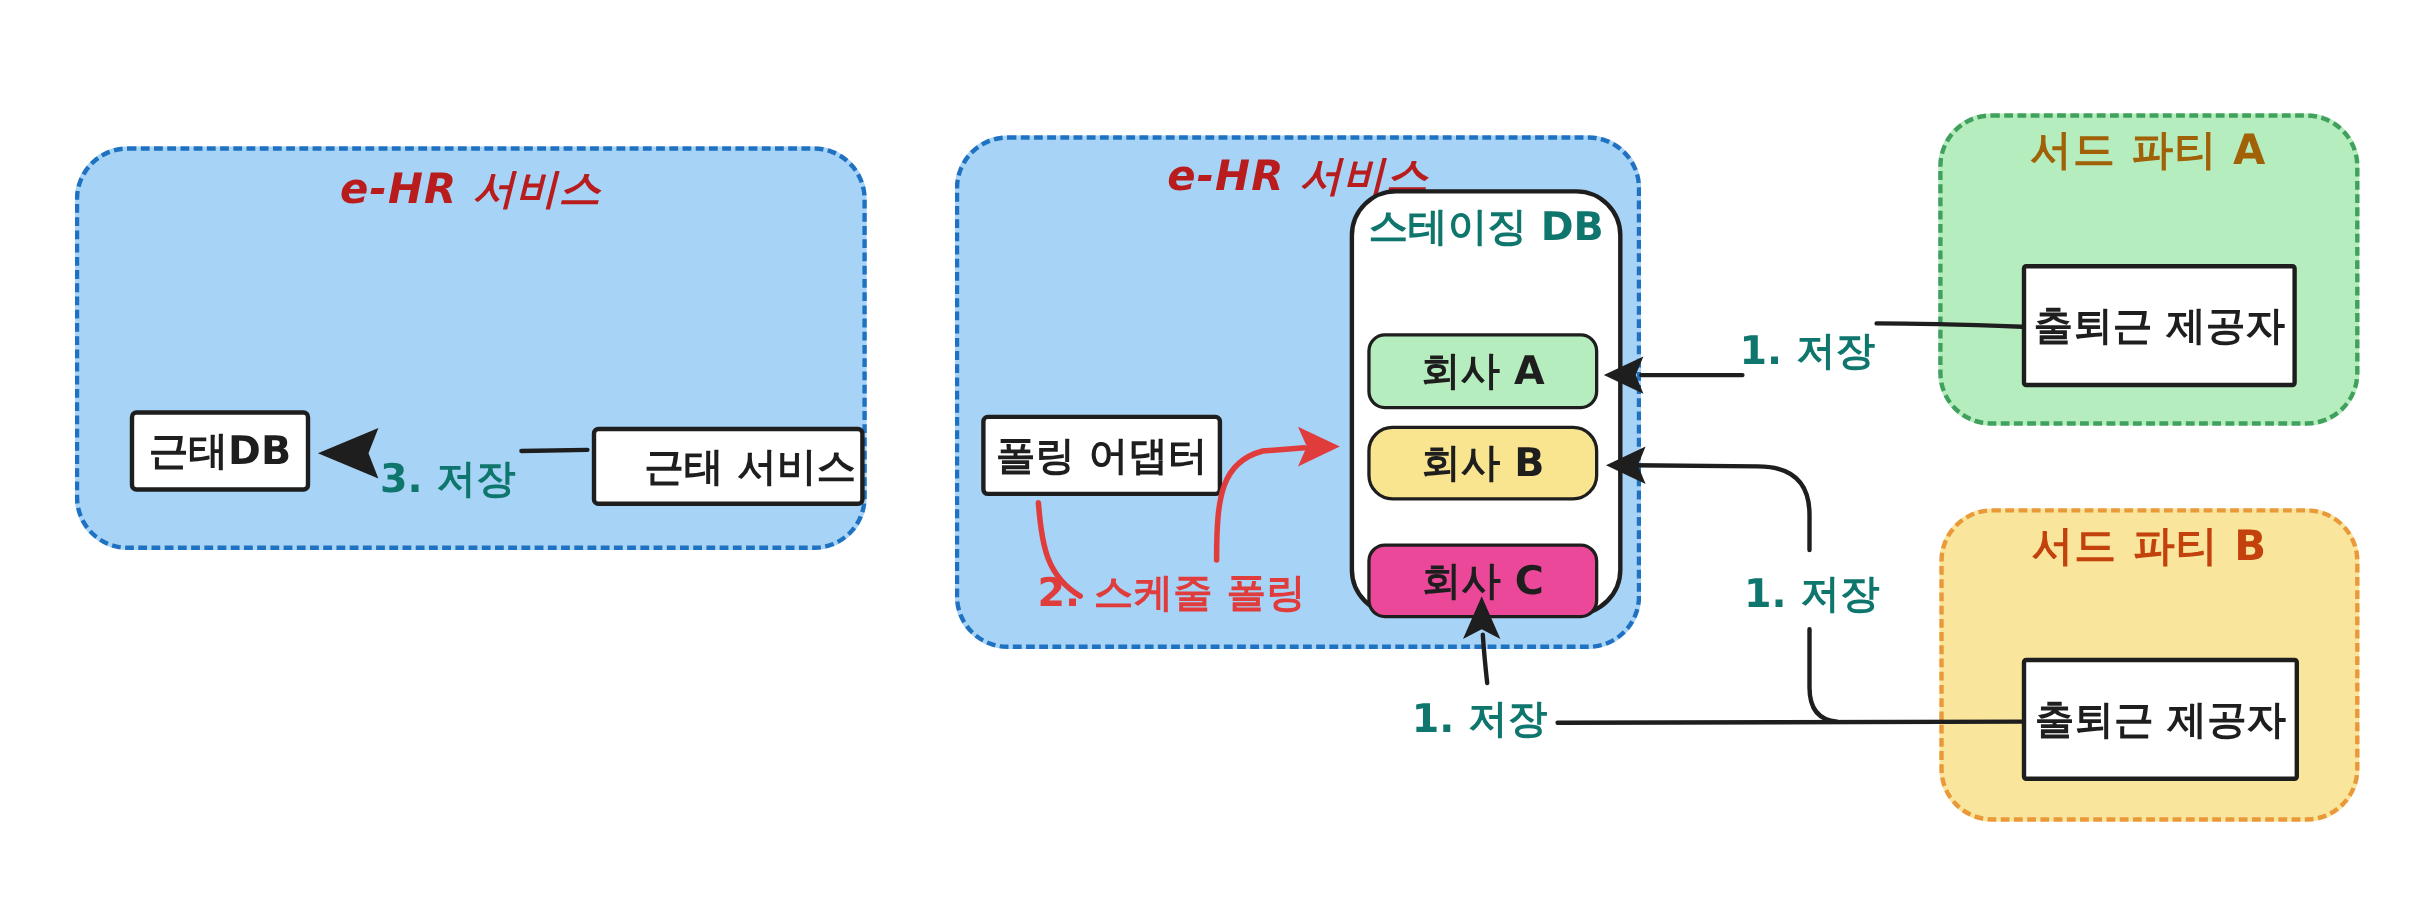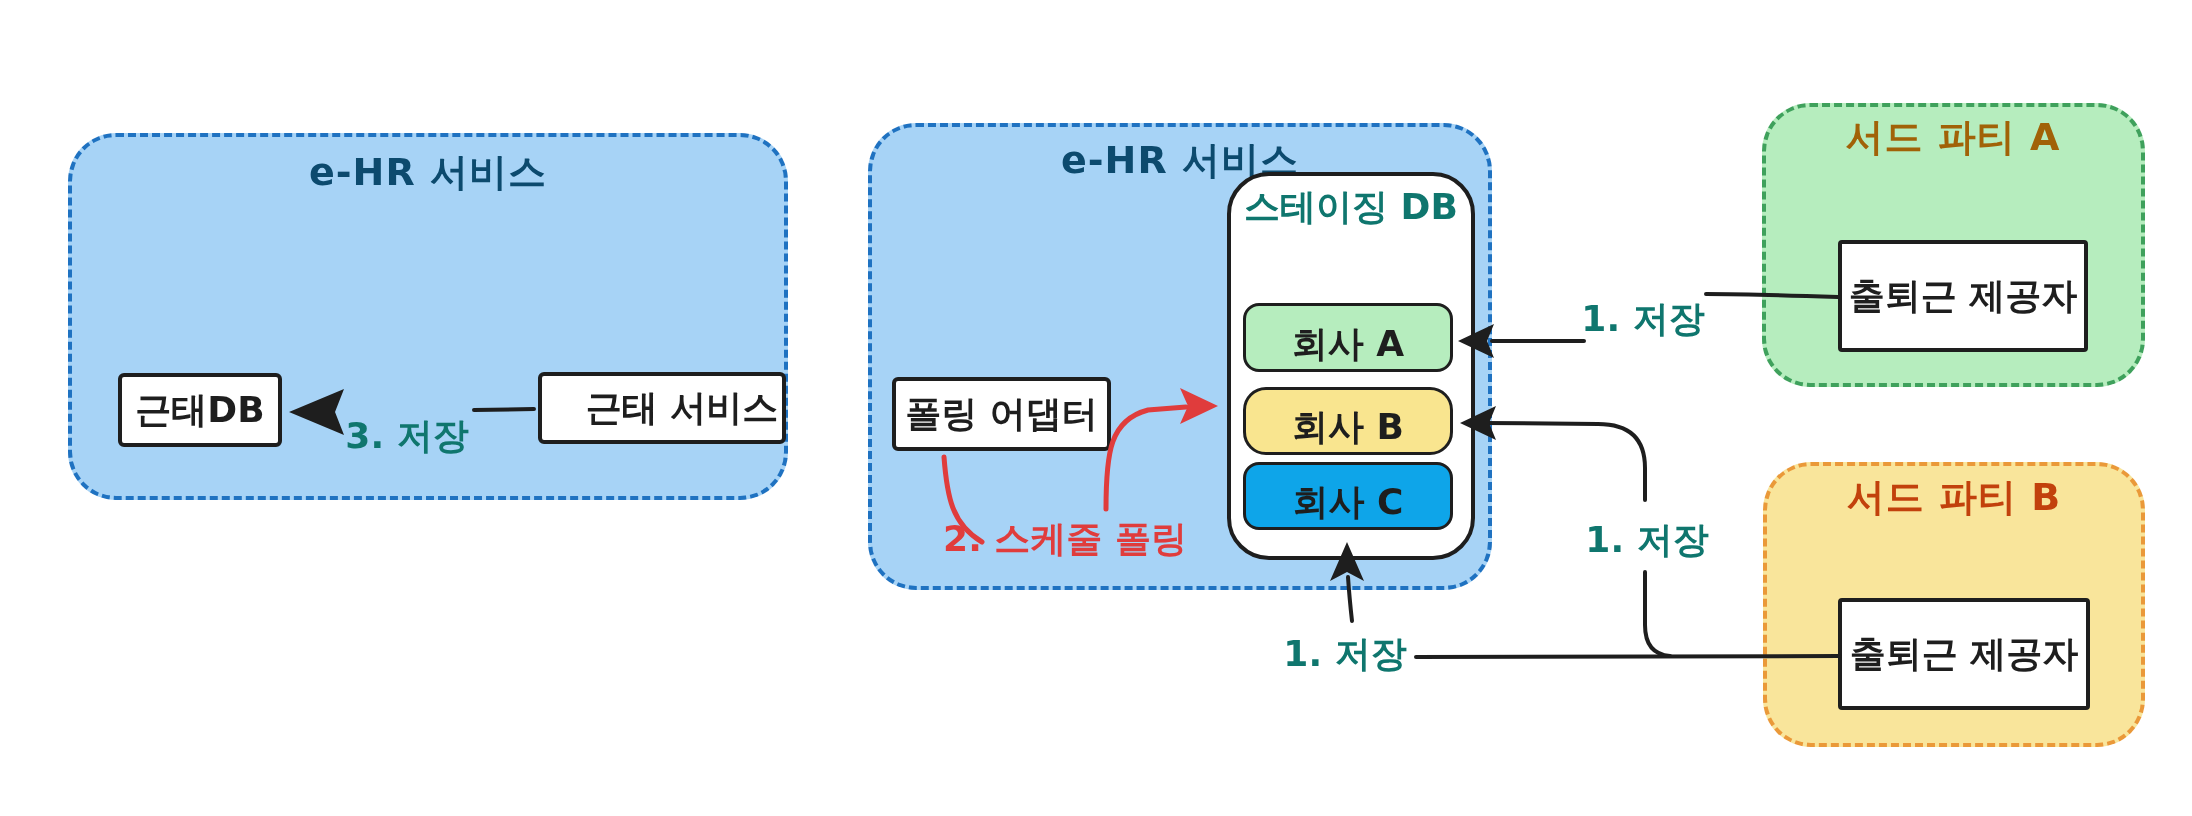--- a/index.html
+++ b/index.html
@@ -14,61 +14,61 @@
   .abs{position:absolute;box-sizing:border-box;}
   
   .group{border-radius:48px;border:4.5px dashed transparent;}
   .group.blue{background:#a7d3f6;border-color:#1f72c1;}
   .group.green{background:#b6edbe;border-color:#3fa15c;}
   .group.yellow{background:#f9e59b;border-color:#ea9939;}
   .group-title{
     position:absolute;transform:translate(-50%,-50%);
     font-size:38px;font-weight:700;letter-spacing:1px;white-space:nowrap;
   }
-  .t-blue{color:#0c4a6e;}
+  .t-blue{color:#b91c1c;font-style:italic;}
   .t-green{color:#a16207;}
   .t-orange{color:#c2410c;}
   
   .node{
     display:flex;align-items:center;justify-content:center;
     background:#ffffff;border:4px solid #1e1e1e;border-radius:6px;
     font-size:36px;font-weight:600;white-space:nowrap;
   }
   .node.round-lg{border-radius:4px;}
   .staging{
     background:#ffffff;border:4px solid #1e1e1e;border-radius:42px;
   }
   .chip{
-    display:flex;align-items:flex-end;justify-content:center;
+    display:flex;align-items:center;justify-content:center;
     border:3.5px solid #1e1e1e;border-radius:16px;
     font-size:36px;font-weight:600;white-space:nowrap;
   }
   .chip.green{background:#b6edbe;}
   .chip.yellow{background:#f9e58f;border-radius:23px;}
-  .chip.pink{background:#0ea5e9;}
+  .chip.pink{background:#ec4899;margin-top:32px;}
   .lbl{
     position:absolute;transform:translate(-50%,-50%);
     font-size:36px;font-weight:700;white-space:nowrap;color:#0f766e;
   }
   .lbl.red{color:#e03c3c;}
   svg.overlay{position:absolute;left:0;top:0;pointer-events:none;}
 </style>
 </head>
 <body>
 
 <div class="canvas">
 
   <div class="abs group blue" style="left:68px;top:133px;width:720px;height:367px;"></div>
   <div class="group-title t-blue" style="left:428px;top:172px;">e-HR 서비스</div>
 
   <div class="abs node" style="left:118px;top:373px;width:164px;height:74px;">
     <span>근태DB</span>
   </div>
   <div class="lbl" style="left:407px;top:436px;">3. 저장</div>
-  <div class="abs node" style="left:538px;top:372px;width:248px;height:72px;padding-left:40px;">
+  <div class="abs node" style="left:538px;top:388px;width:248px;height:72px;padding-left:40px;">
     <span>근태 서비스</span>
   </div>
 
   <div class="abs group blue" style="left:868px;top:123px;width:624px;height:467px;"></div>
   <div class="group-title t-blue" style="left:1180px;top:160px;">e-HR 서비스</div>
 
   <div class="abs node" style="left:892px;top:377px;width:219px;height:74px;">
     <span>폴링 어댑터</span>
   </div>
 

